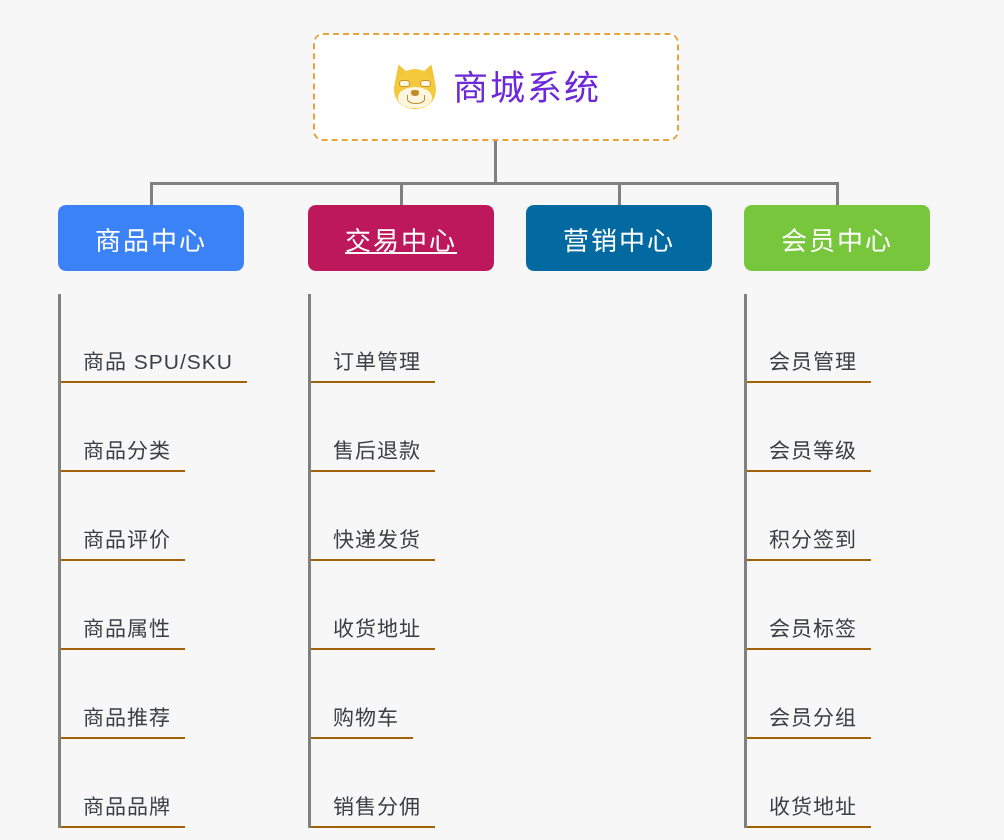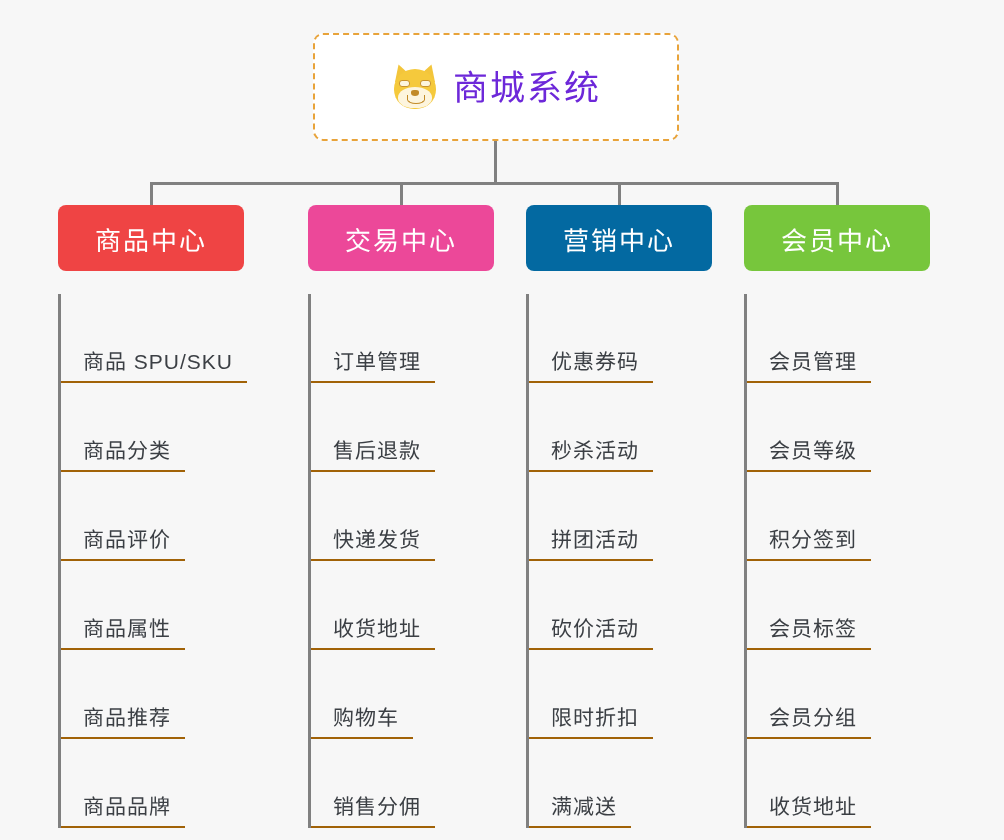--- a/index.html
+++ b/index.html
@@ -190,21 +190,21 @@
   </div>
 
   <div class="line v" style="left:494px; top:141px;  height:43px;"></div>
   <div class="line h" style="left:150px; top:182px;  width:689px;"></div>
   <div class="line v" style="left:150px; top:182px;  height:25px;"></div>
   <div class="line v" style="left:400px; top:182px;  height:25px;"></div>
   <div class="line v" style="left:618px; top:182px;  height:25px;"></div>
   <div class="line v" style="left:836px; top:182px;  height:25px;"></div>
 
   <div class="column" style="left:58px;">
-    <div class="cat-box" style="background:#ef4444;">
+    <div class="cat-box" style="background:#3b82f6;">
       <span>商品中心</span>
     </div>
     <div class="leaf-list">
       <div class="leaf-item">
           <span class="leaf-label">商品 SPU/SKU</span>
         </div>
       <div class="leaf-item">
           <span class="leaf-label">商品分类</span>
         </div>
       <div class="leaf-item">
@@ -216,21 +216,21 @@
       <div class="leaf-item">
           <span class="leaf-label">商品推荐</span>
         </div>
       <div class="leaf-item">
           <span class="leaf-label">商品品牌</span>
         </div>
     </div>
   </div>
 
   <div class="column" style="left:308px;">
-    <div class="cat-box" style="background:#ec4899;">
+    <div class="cat-box" style="background:#be185d;text-decoration:underline;">
       <span>交易中心</span>
     </div>
     <div class="leaf-list">
       <div class="leaf-item">
           <span class="leaf-label">订单管理</span>
         </div>
       <div class="leaf-item">
           <span class="leaf-label">售后退款</span>
         </div>
       <div class="leaf-item">
@@ -245,40 +245,20 @@
       <div class="leaf-item">
           <span class="leaf-label">销售分佣</span>
         </div>
     </div>
   </div>
 
   <div class="column" style="left:526px;">
     <div class="cat-box" style="background:#0369a1;font-family:Liberation Serif, serif;">
       <span>营销中心</span>
     </div>
-    <div class="leaf-list">
-      <div class="leaf-item">
-          <span class="leaf-label">优惠券码</span>
-        </div>
-      <div class="leaf-item">
-          <span class="leaf-label">秒杀活动</span>
-        </div>
-      <div class="leaf-item">
-          <span class="leaf-label">拼团活动</span>
-        </div>
-      <div class="leaf-item">
-          <span class="leaf-label">砍价活动</span>
-        </div>
-      <div class="leaf-item">
-          <span class="leaf-label">限时折扣</span>
-        </div>
-      <div class="leaf-item">
-          <span class="leaf-label">满减送</span>
-        </div>
-    </div>
   </div>
 
   <div class="column" style="left:744px;text-align:right;">
     <div class="cat-box" style="background:#77c63c;">
       <span>会员中心</span>
     </div>
     <div class="leaf-list">
       <div class="leaf-item">
           <span class="leaf-label">会员管理</span>
         </div>

